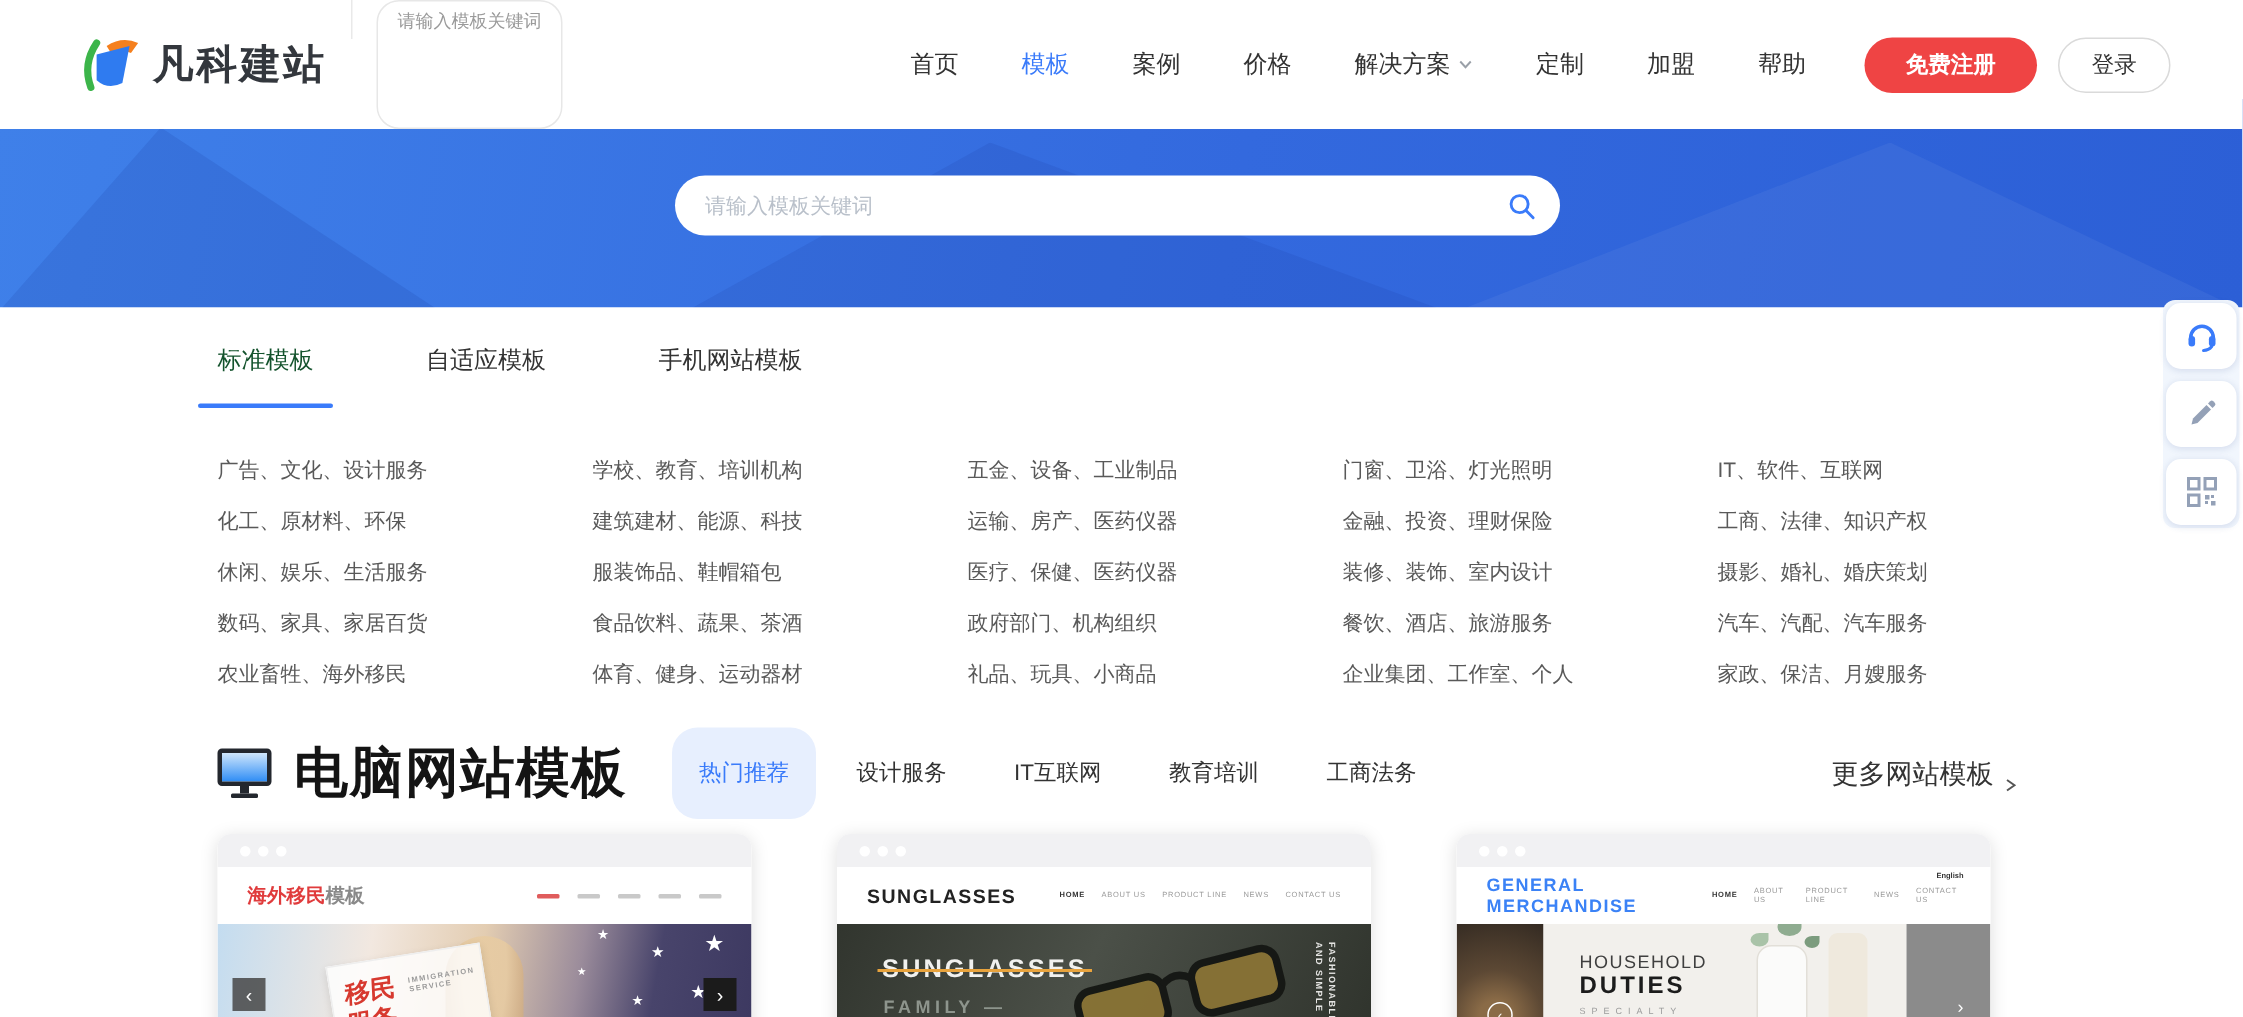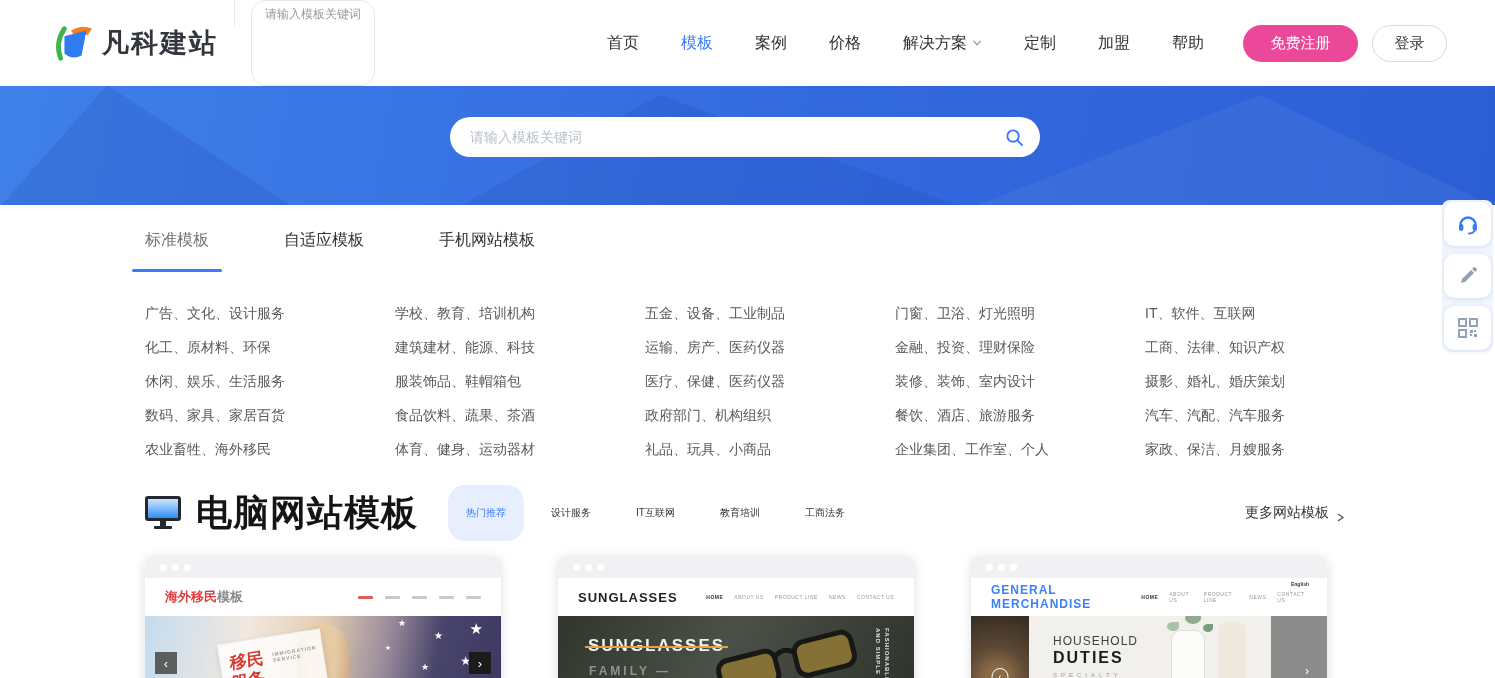--- a/index.html
+++ b/index.html
@@ -13,55 +13,55 @@
   .logo-text { font-size:27px; font-weight:700; color:#33373d; letter-spacing:2px; margin-left:8px; }
   .logo-divider { width:1px; height:26px; background:#e9e9e9; margin:0 16px; }
   .brand-badge { border:1px solid #e7e7e7; border-radius:15px; padding:5px 13px; font-size:12px; color:#9a9a9a; background:#fff; }
 
   .main-nav { display:flex; align-items:center; margin-left:auto; margin-right:18px; }
   .nav-item { display:flex; align-items:center; padding:0 21px; font-size:16px; color:#333; cursor:pointer; height:66px; }
   .nav-item.active { color:#3a7bfa; }
   .chev-down { width:10px; height:10px; margin-left:5px; }
 
   .auth { display:flex; align-items:center; gap:14px; }
-  .btn-register { width:115px; height:37px; border:none; border-radius:19px; background:#ec4899; color:#fff; font-size:15px; cursor:pointer; font-family:inherit; }
+  .btn-register { width:115px; height:37px; border:none; border-radius:19px; background:#ef4444; color:#fff; font-size:15px; cursor:pointer; font-family:inherit;font-weight:bold; }
   .btn-login { width:75px; height:37px; border:1px solid #dadada; border-radius:19px; background:#fff; color:#333; font-size:15px; cursor:pointer; font-family:inherit; }
 
   
   .hero { position:absolute; top:66px; left:0; right:0; height:139px; background:linear-gradient(100deg,#3f80e9 0%,#3369de 55%,#2c5fd6 100%); overflow:hidden; }
   .hero .mtn { position:absolute; }
   .mtn1 { left:-60px; bottom:-70px; width:760px; height:190px; background:rgba(21,49,150,.14); clip-path:polygon(0 100%,22% 0,60% 100%); }
   .mtn2 { left:300px; bottom:-90px; width:900px; height:200px; background:rgba(21,49,150,.12); clip-path:polygon(0 100%,40% 0,100% 100%); }
   .mtn3 { right:-80px; bottom:-40px; width:700px; height:150px; background:rgba(255,255,255,.05); clip-path:polygon(0 100%,55% 0,100% 100%); }
   .search-wrap { position:absolute; left:450px; top:51px; width:590px; height:40px; background:#fff; border-radius:20px; display:flex; align-items:center; padding:0 16px 0 20px; }
   .search-input { flex:1; border:none; outline:none; font-size:14px; color:#333; font-family:inherit; background:transparent; }
   .search-input::placeholder { color:#b9c0ca; }
   .search-icon { width:19px; height:19px; cursor:pointer; flex:0 0 auto; }
 
   
   .content { position:absolute; top:205px; left:0; right:0; bottom:0; background:#fff; overflow:hidden; }
 
   .tabs { position:absolute; top:25px; left:145px; display:flex; gap:75px; }
   .tab { font-size:16px; color:#333; padding-bottom:21px; position:relative; cursor:pointer; }
-  .tab.active { color:#737373;font-family:Liberation Serif, serif; }
+  .tab.active { color:#14532d;font-family:Liberation Serif, serif; }
   .tab.active::after { content:""; position:absolute; left:-13px; right:-13px; bottom:0; height:3px; background:#3a7bfa; border-radius:2px; }
 
   .cats { position:absolute; top:91px; left:145px; display:grid; grid-auto-flow:column; grid-template-rows:repeat(5,34px); grid-template-columns:repeat(5,250px); }
   .cat { font-size:14px; color:#595959; line-height:34px; cursor:pointer; white-space:nowrap; }
 
   .section-head { position:absolute; top:280px; left:145px; right:150px; display:flex; align-items:center; }
   .monitor-icon { position:relative; width:36px; height:34px; flex:0 0 auto; }
   .monitor-screen { width:36px; height:25px; border:3px solid #23272e; border-radius:3px; background:linear-gradient(180deg,#cfe6fc 0%,#2f8df5 100%); }
   .monitor-neck { width:6px; height:5px; background:#23272e; margin:0 auto; }
   .monitor-base { width:18px; height:3px; background:#23272e; margin:0 auto; border-radius:1px; }
   .section-title { font-size:36px; font-weight:800; color:#141414; letter-spacing:1px; margin:0 30px 0 15px; }
   .filters { display:flex; align-items:center; gap:9px; }
-  .filter-pill { font-size:10px; color:#333; padding:21px 18px; border-radius:17px; cursor:pointer; white-space:nowrap; }
+  .filter-pill { font-size:15px; color:#333; padding:21px 18px; border-radius:17px; cursor:pointer; white-space:nowrap; }
   .filter-pill.active { background:#e7effe; color:#3a7bfa; }
-  .more-link { margin-left:auto; display:flex; align-items:flex-end; font-size:14px; color:#333; cursor:pointer; gap:7px; }
+  .more-link { margin-left:auto; display:flex; align-items:flex-end; font-size:18px; color:#333; cursor:pointer; gap:7px; }
   .chev-right { width:9px; height:9px; }
 
   
   .cards { position:absolute; top:351px; left:145px; display:flex; gap:57px; }
   .card { width:356px; height:160px; border-radius:9px; background:#fff; box-shadow:0 2px 12px rgba(0,0,0,.13); overflow:hidden; cursor:pointer; }
   .chrome { height:22px; background:#f1f1f3; display:flex; align-items:center; gap:5px; padding-left:15px; }
   .chrome .dot { width:7px; height:7px; border-radius:50%; background:#fff; }
   .site-head { height:38px; background:#fff; display:flex; align-items:center; padding:0 20px; position:relative; }
   .mini-hero { position:relative; height:100px; overflow:hidden; }
 

